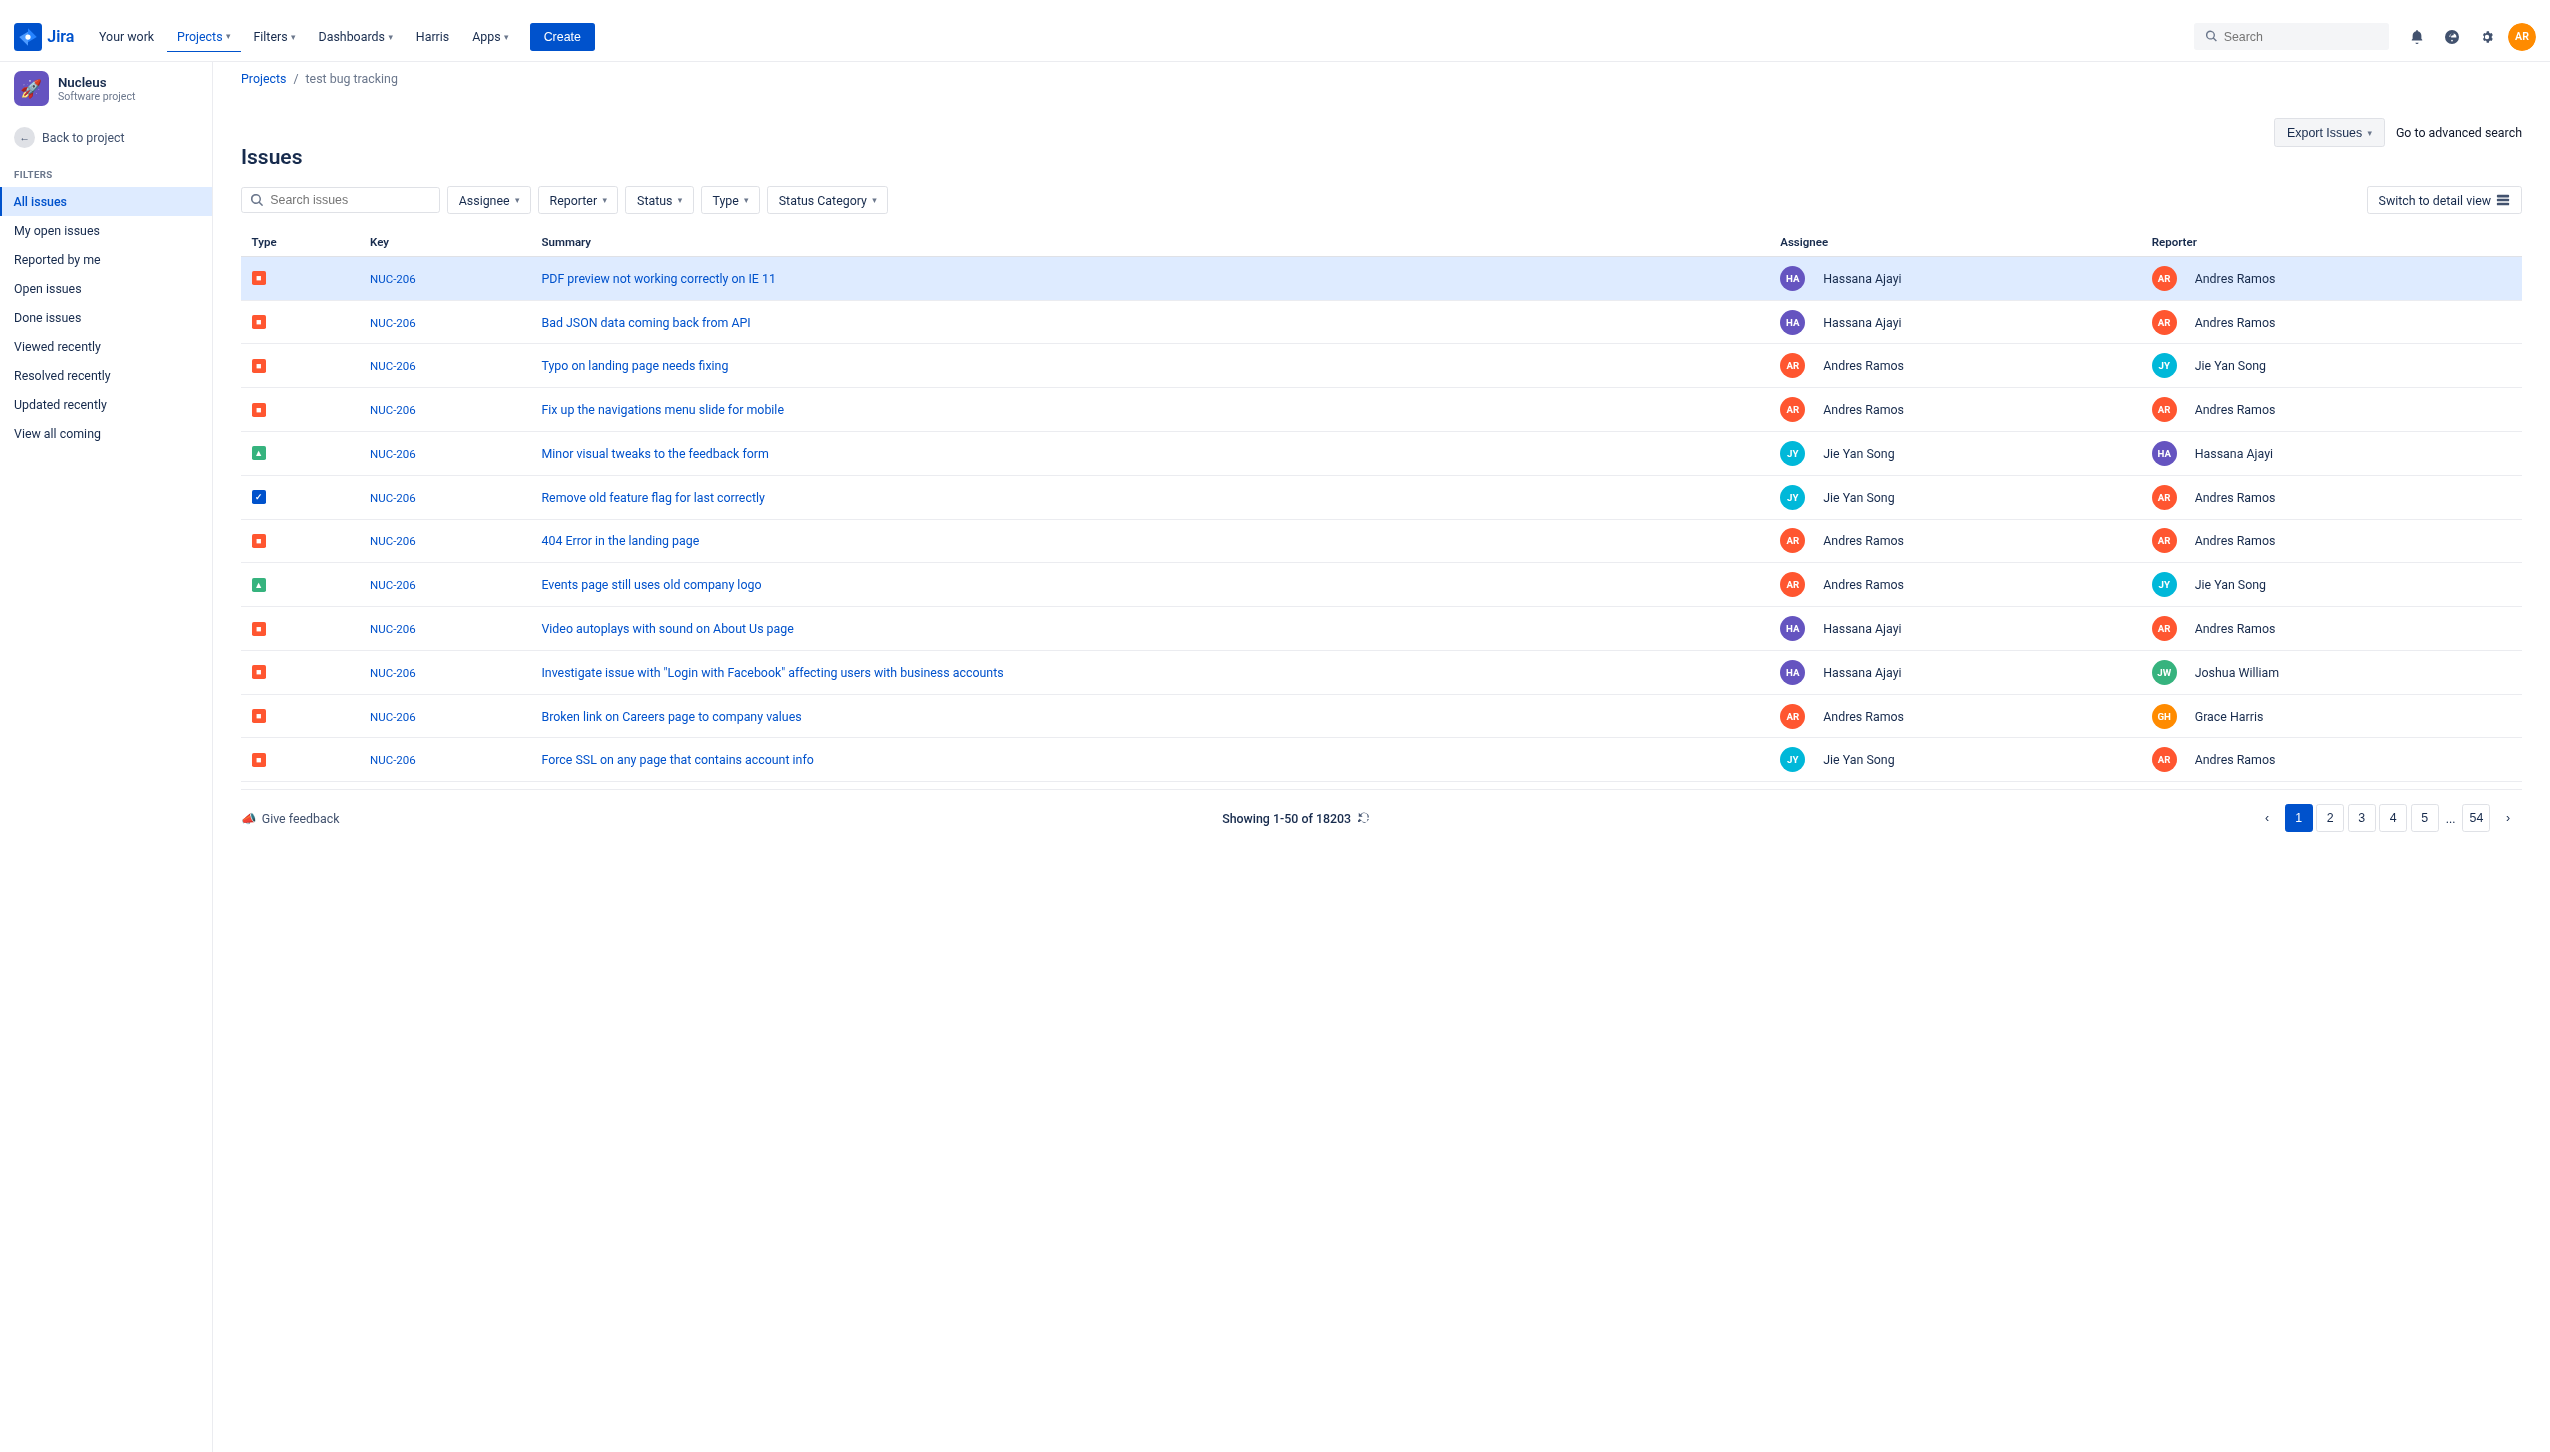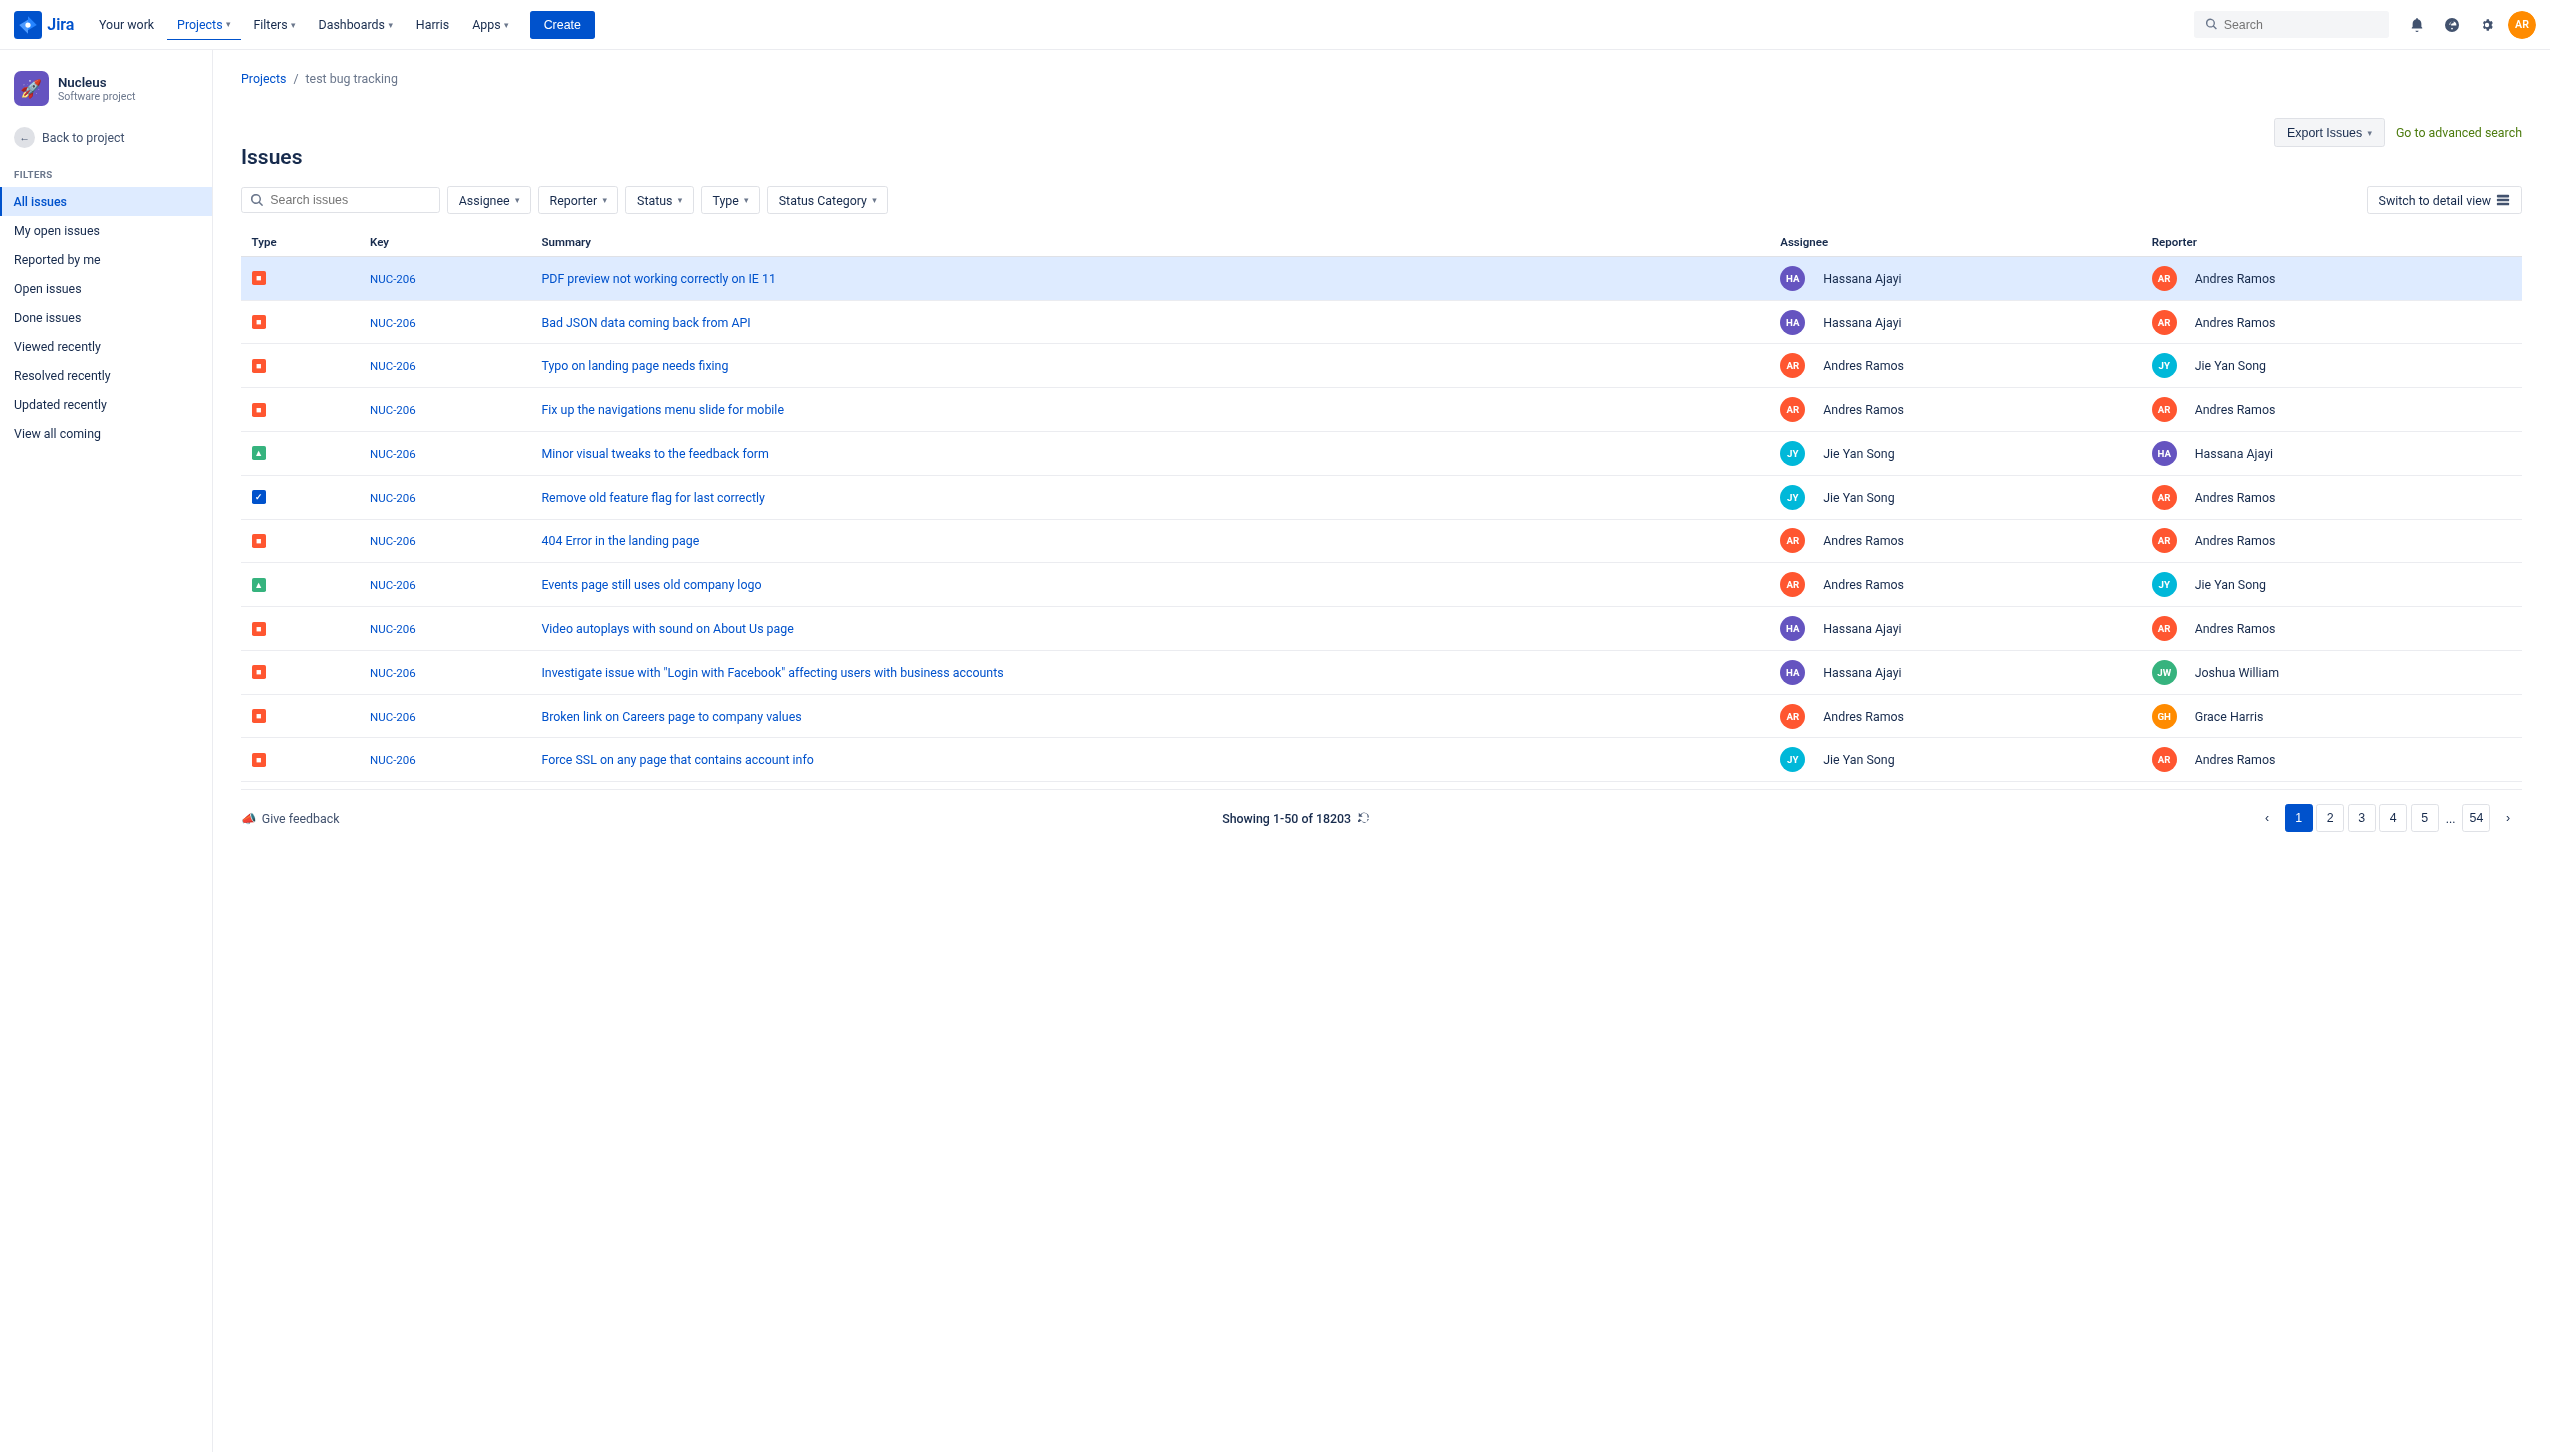--- a/index.html
+++ b/index.html
@@ -2,21 +2,21 @@
 <html style="font-size:14px"><head>
   <meta charset="utf-8">
   <style>
     * { box-sizing: border-box; margin: 0; padding: 0; }
     body { font-family: -apple-system, BlinkMacSystemFont, 'Segoe UI', Roboto, sans-serif; font-size: 12.4px; color: #172B4D; background: #fff; }
 
     
     .topnav {
       display: flex; align-items: center; height: 50px;
       background: #fff; border-bottom: 0.9px solid #EBECF0;
-      padding: 0 14px; gap: 7px; position: sticky; top: 0; z-index: 100;
+      padding: 0 14px; gap: 7px; position: sticky; top: 12px; z-index: 100;
     }
     .topnav-logo { display: flex; align-items: center; gap: 5.3px; margin-right: 7px; }
     .topnav-logo-icon { width: 28px; height: 28px; }
     .topnav-logo-text { font-size: 16px; font-weight: 600; color: #0052CC; }
     .topnav-nav { display: flex; align-items: center; gap: 1.8px; }
     .topnav-nav-item {
       padding: 7px 10.6px; border-radius: 2.7px; cursor: pointer;
       font-size: 12.4px; color: #172B4D; display: flex; align-items: center; gap: 3.5px;
       white-space: nowrap;
     }
@@ -75,21 +75,21 @@
     .page-header { display: flex; align-items: center; justify-content: space-between; margin-bottom: 17.7px; }
     .page-title { font-size: 21px; font-weight: 600; color: #172B4D; margin-top: 48px; }
     .page-header-actions { display: flex; align-items: center; gap: 10.6px; }
     .export-btn {
       display: flex; align-items: center; gap: 5.3px;
       background: #F4F5F7; border: 0.9px solid #DFE1E6; border-radius: 2.7px;
       padding: 6.2px 12.4px; cursor: pointer; font-size: 12.4px; color: #172B4D;
     }
     .advanced-search-btn {
       background: transparent; border: none; cursor: pointer;
-      color: #4d7c0f; font-size: 12.4px; text-decoration: none;
+      color: #0f172a; font-size: 12.4px; text-decoration: none;
     }
 
     
     .filters-row { display: flex; align-items: center; gap: 7px; margin-bottom: 14px; flex-wrap: wrap; }
     .search-box {
       display: flex; align-items: center; background: #fff;
       border: 1.8px solid #DFE1E6; border-radius: 2.7px; padding: 5.3px 8.9px; gap: 7px; min-width: 159px;
     }
     .search-box input { border: none; outline: none; font-size: 12.4px; background: transparent; }
     .filter-dropdown {

